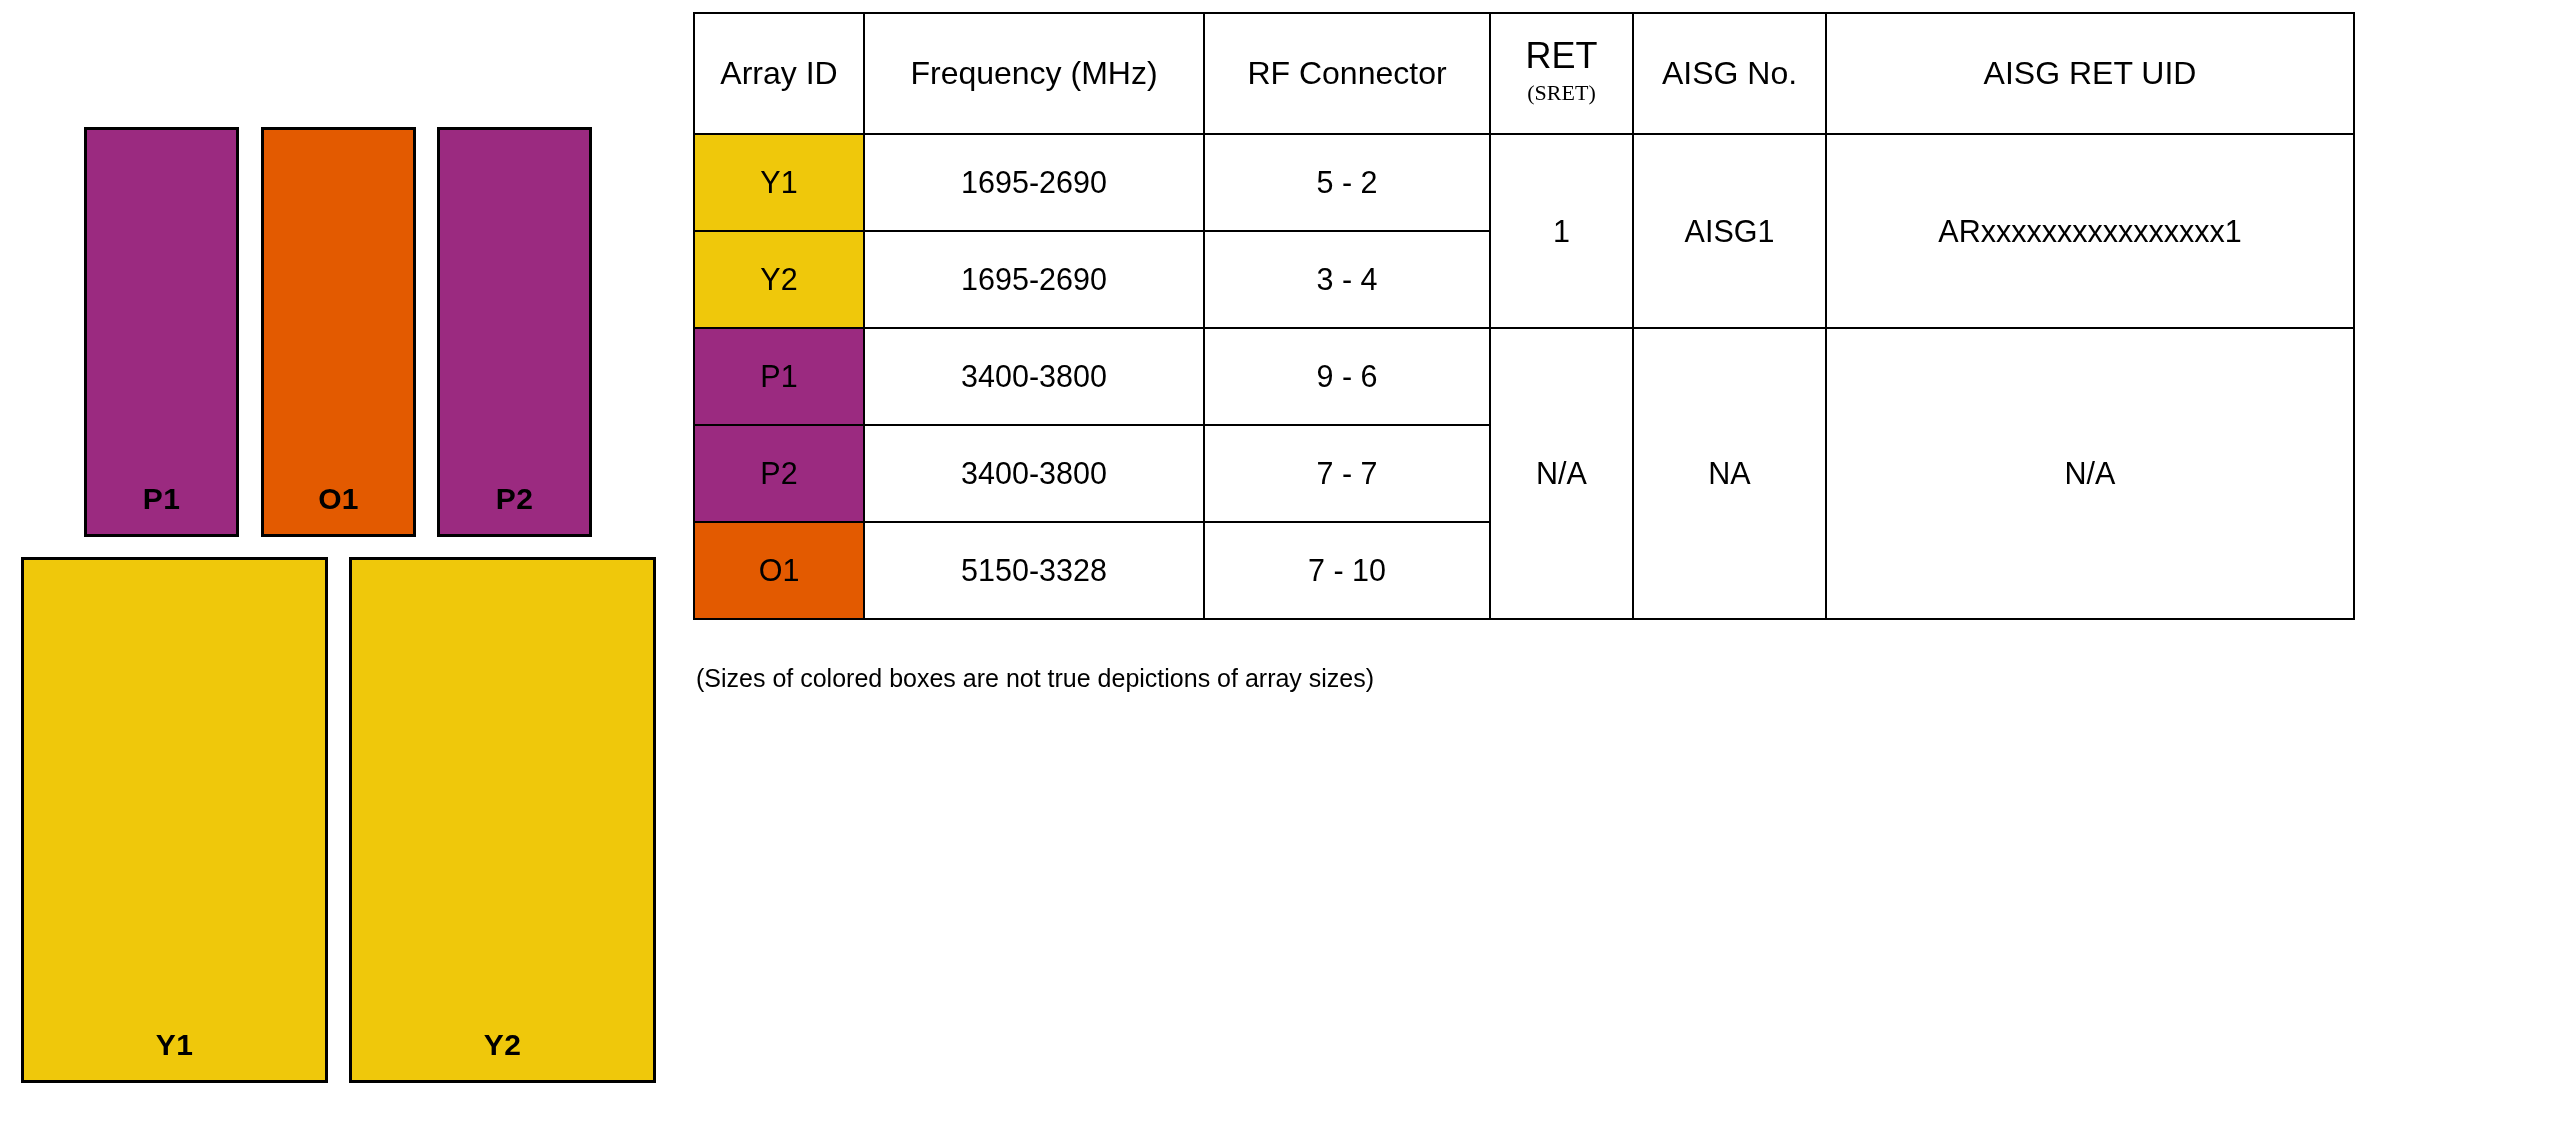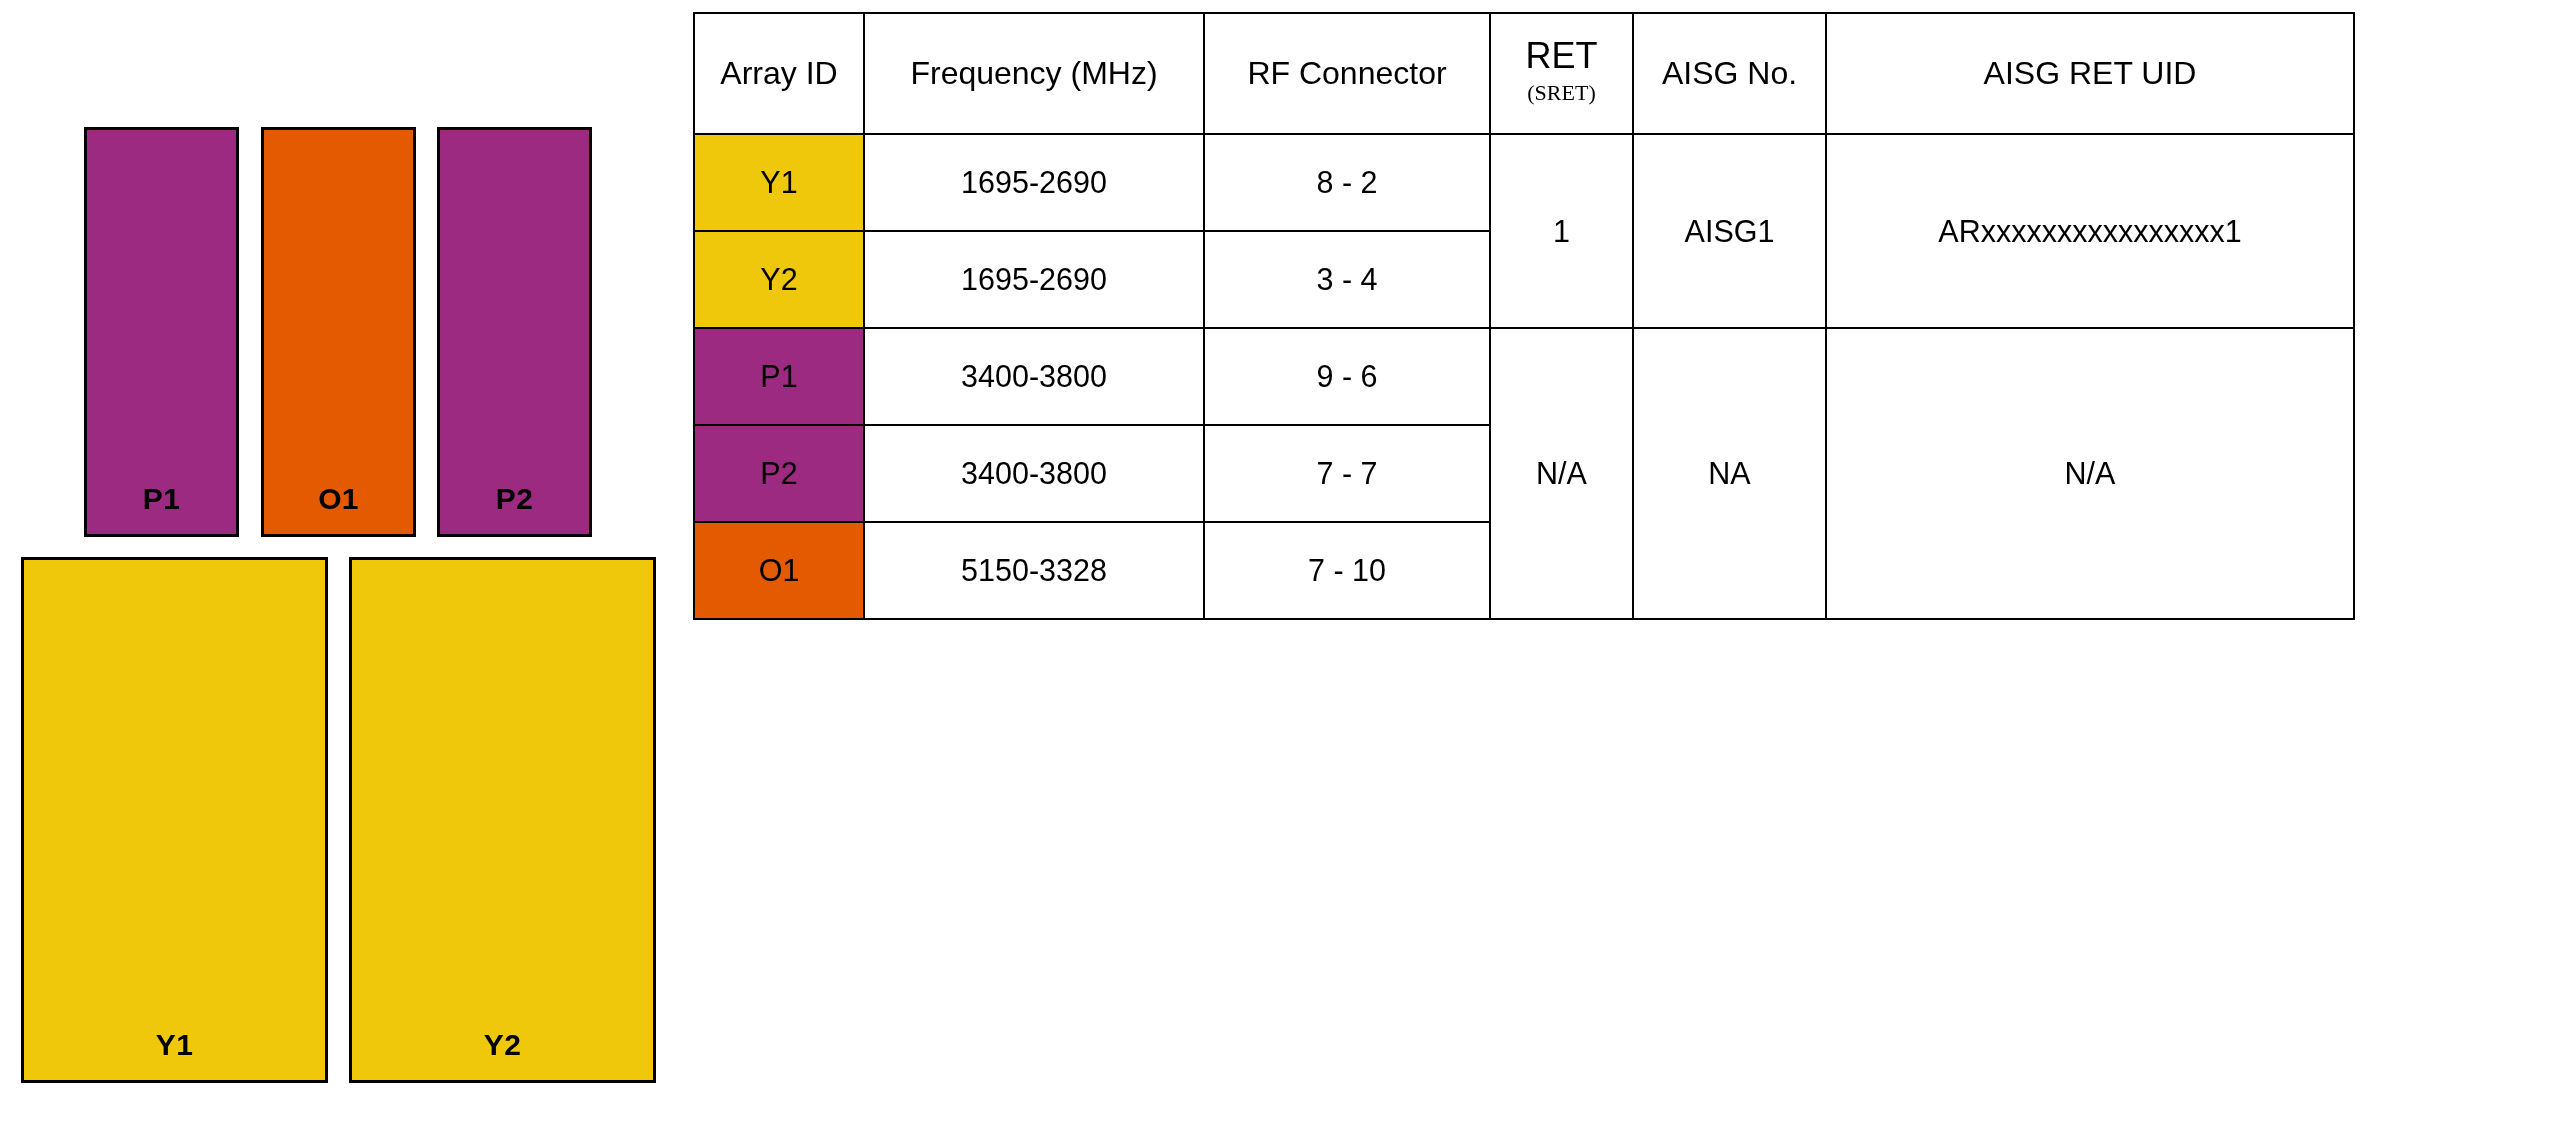--- a/index.html
+++ b/index.html
@@ -149,21 +149,21 @@
             <span class="ret-sub">(SRET)</span>
           </th>
           <th>AISG No.</th>
           <th>AISG RET UID</th>
         </tr>
       </thead>
       <tbody>
         <tr>
           <td class="array-id-cell" style="background:#EFC80B;">Y1</td>
           <td>1695-2690</td>
-          <td>8 - 2</td>
+          <td>5 - 2</td>
           <td rowspan="2">1</td>
           <td rowspan="2">AISG1</td>
           <td rowspan="2">ARxxxxxxxxxxxxxxxx1</td>
         </tr>
         <tr>
           <td class="array-id-cell" style="background:#EFC80B;">Y2</td>
           <td>1695-2690</td>
           <td>3 - 4</td>
         </tr>
         <tr>
@@ -181,15 +181,16 @@
         </tr>
         <tr>
           <td class="array-id-cell" style="background:#E35A00;">O1</td>
           <td>5150-3328</td>
           <td>7 - 10</td>
         </tr>
       </tbody>
     </table>
   </div>
 
+  <div id="caption">(Sizes of colored boxes are not true depictions of array sizes)</div>
 
 </div>
 
 
 </body></html>

